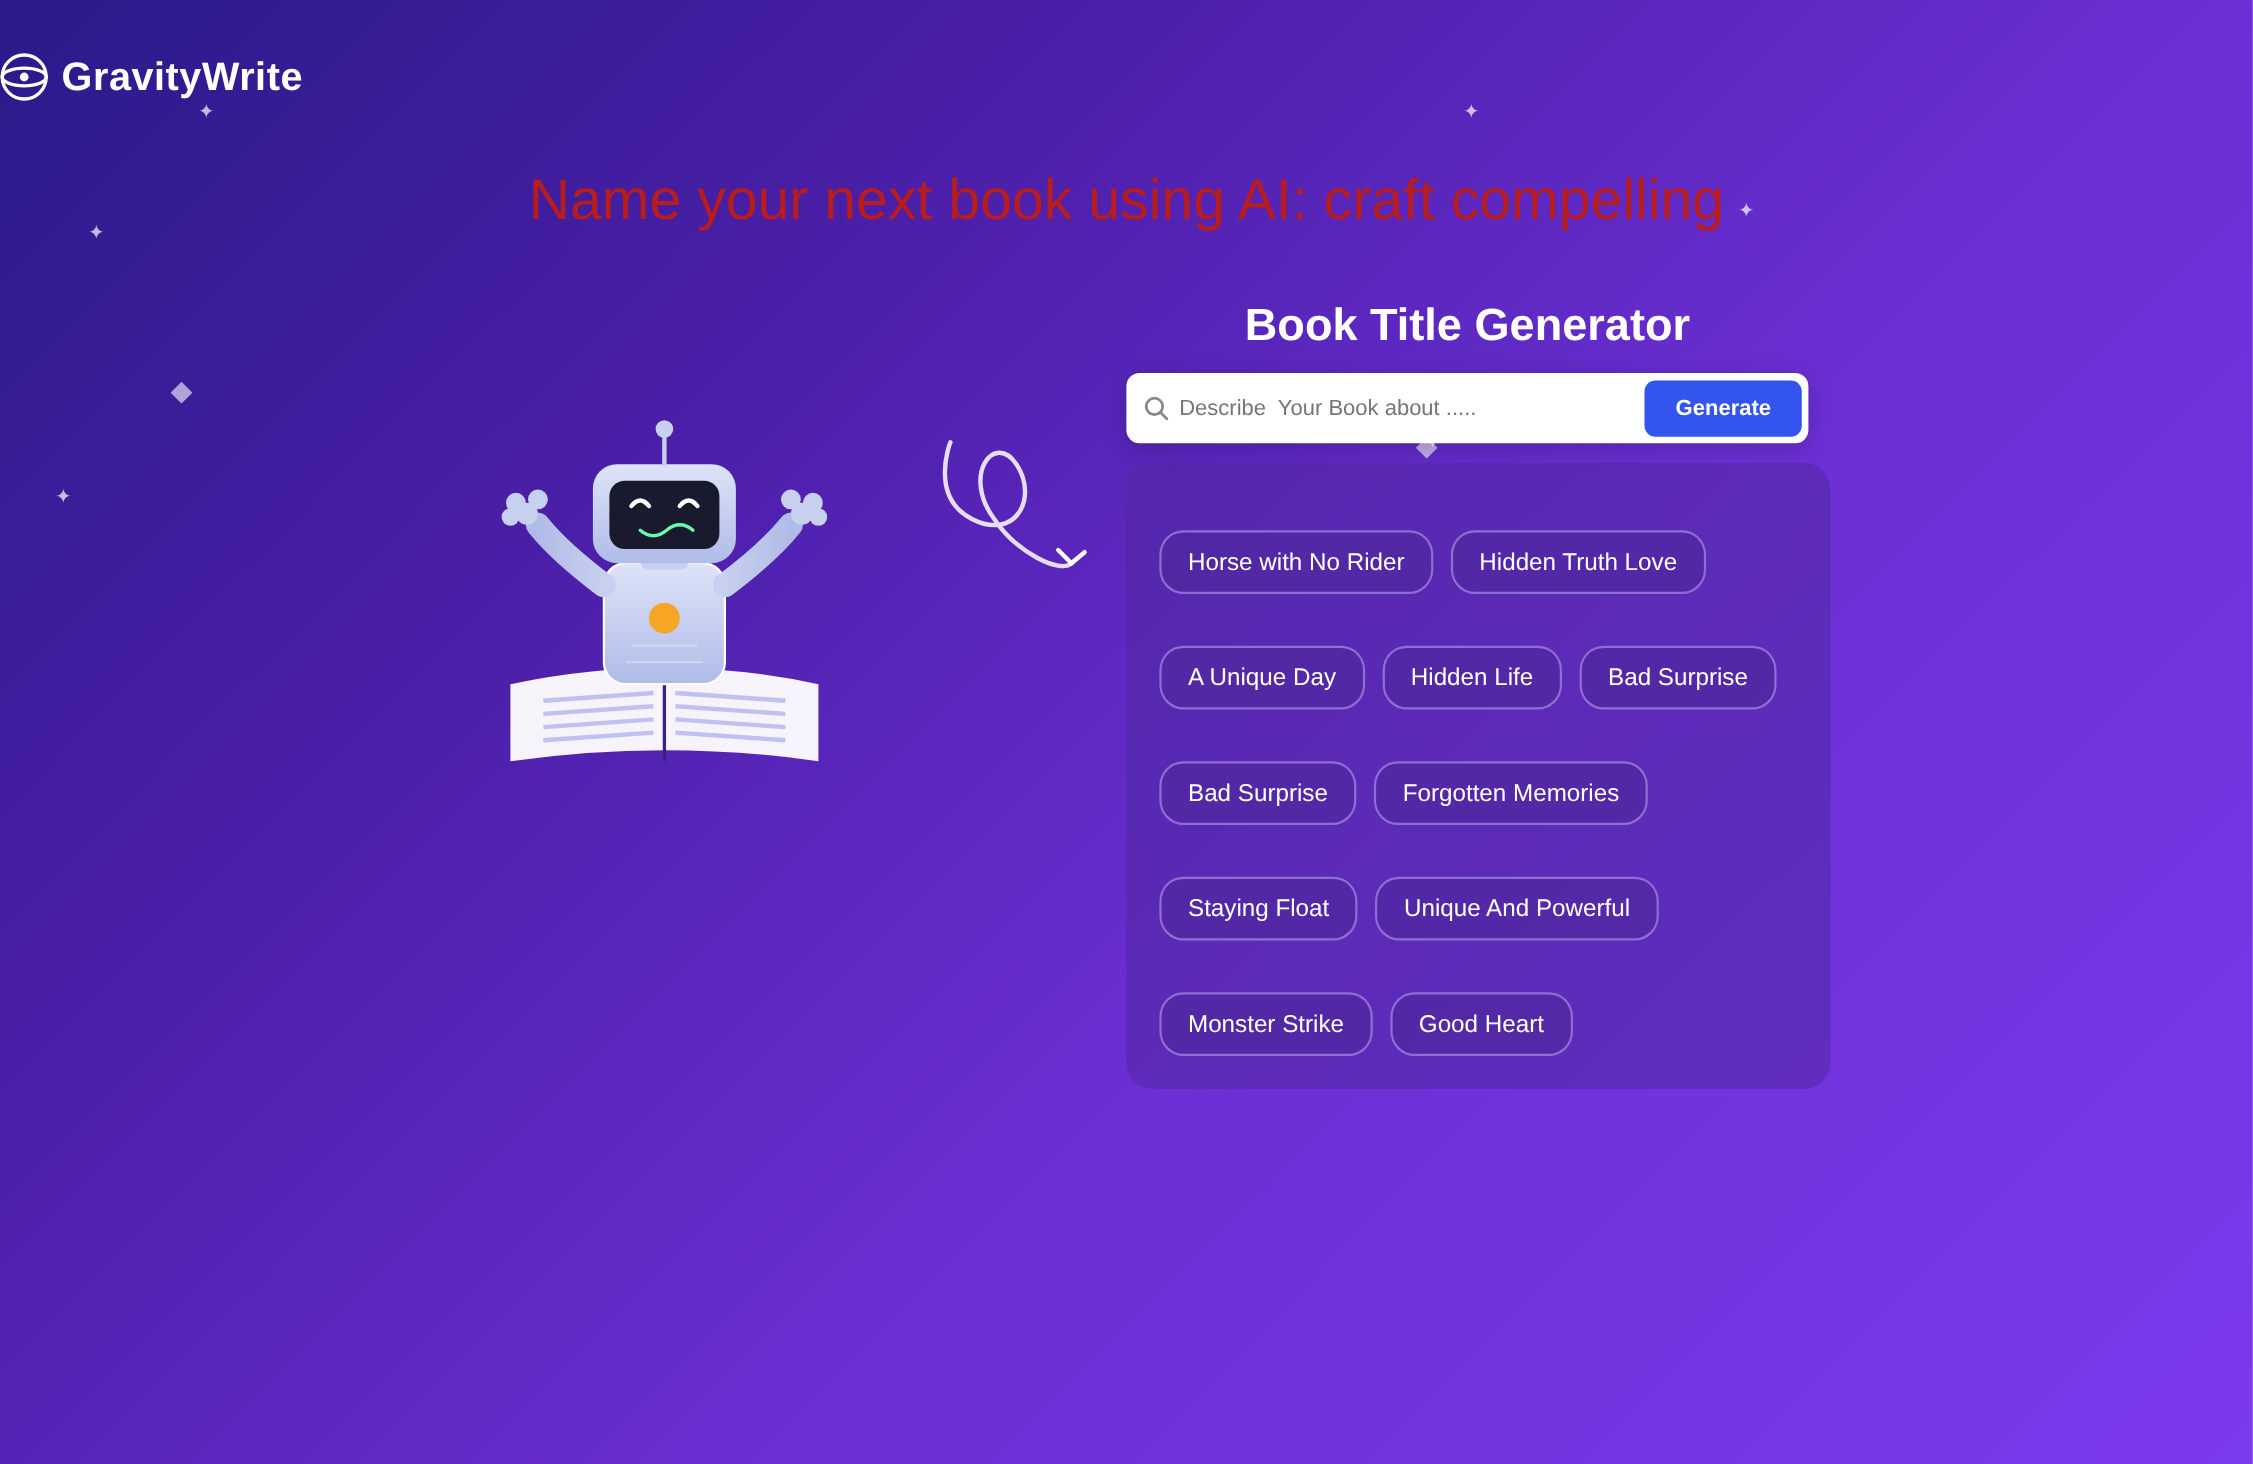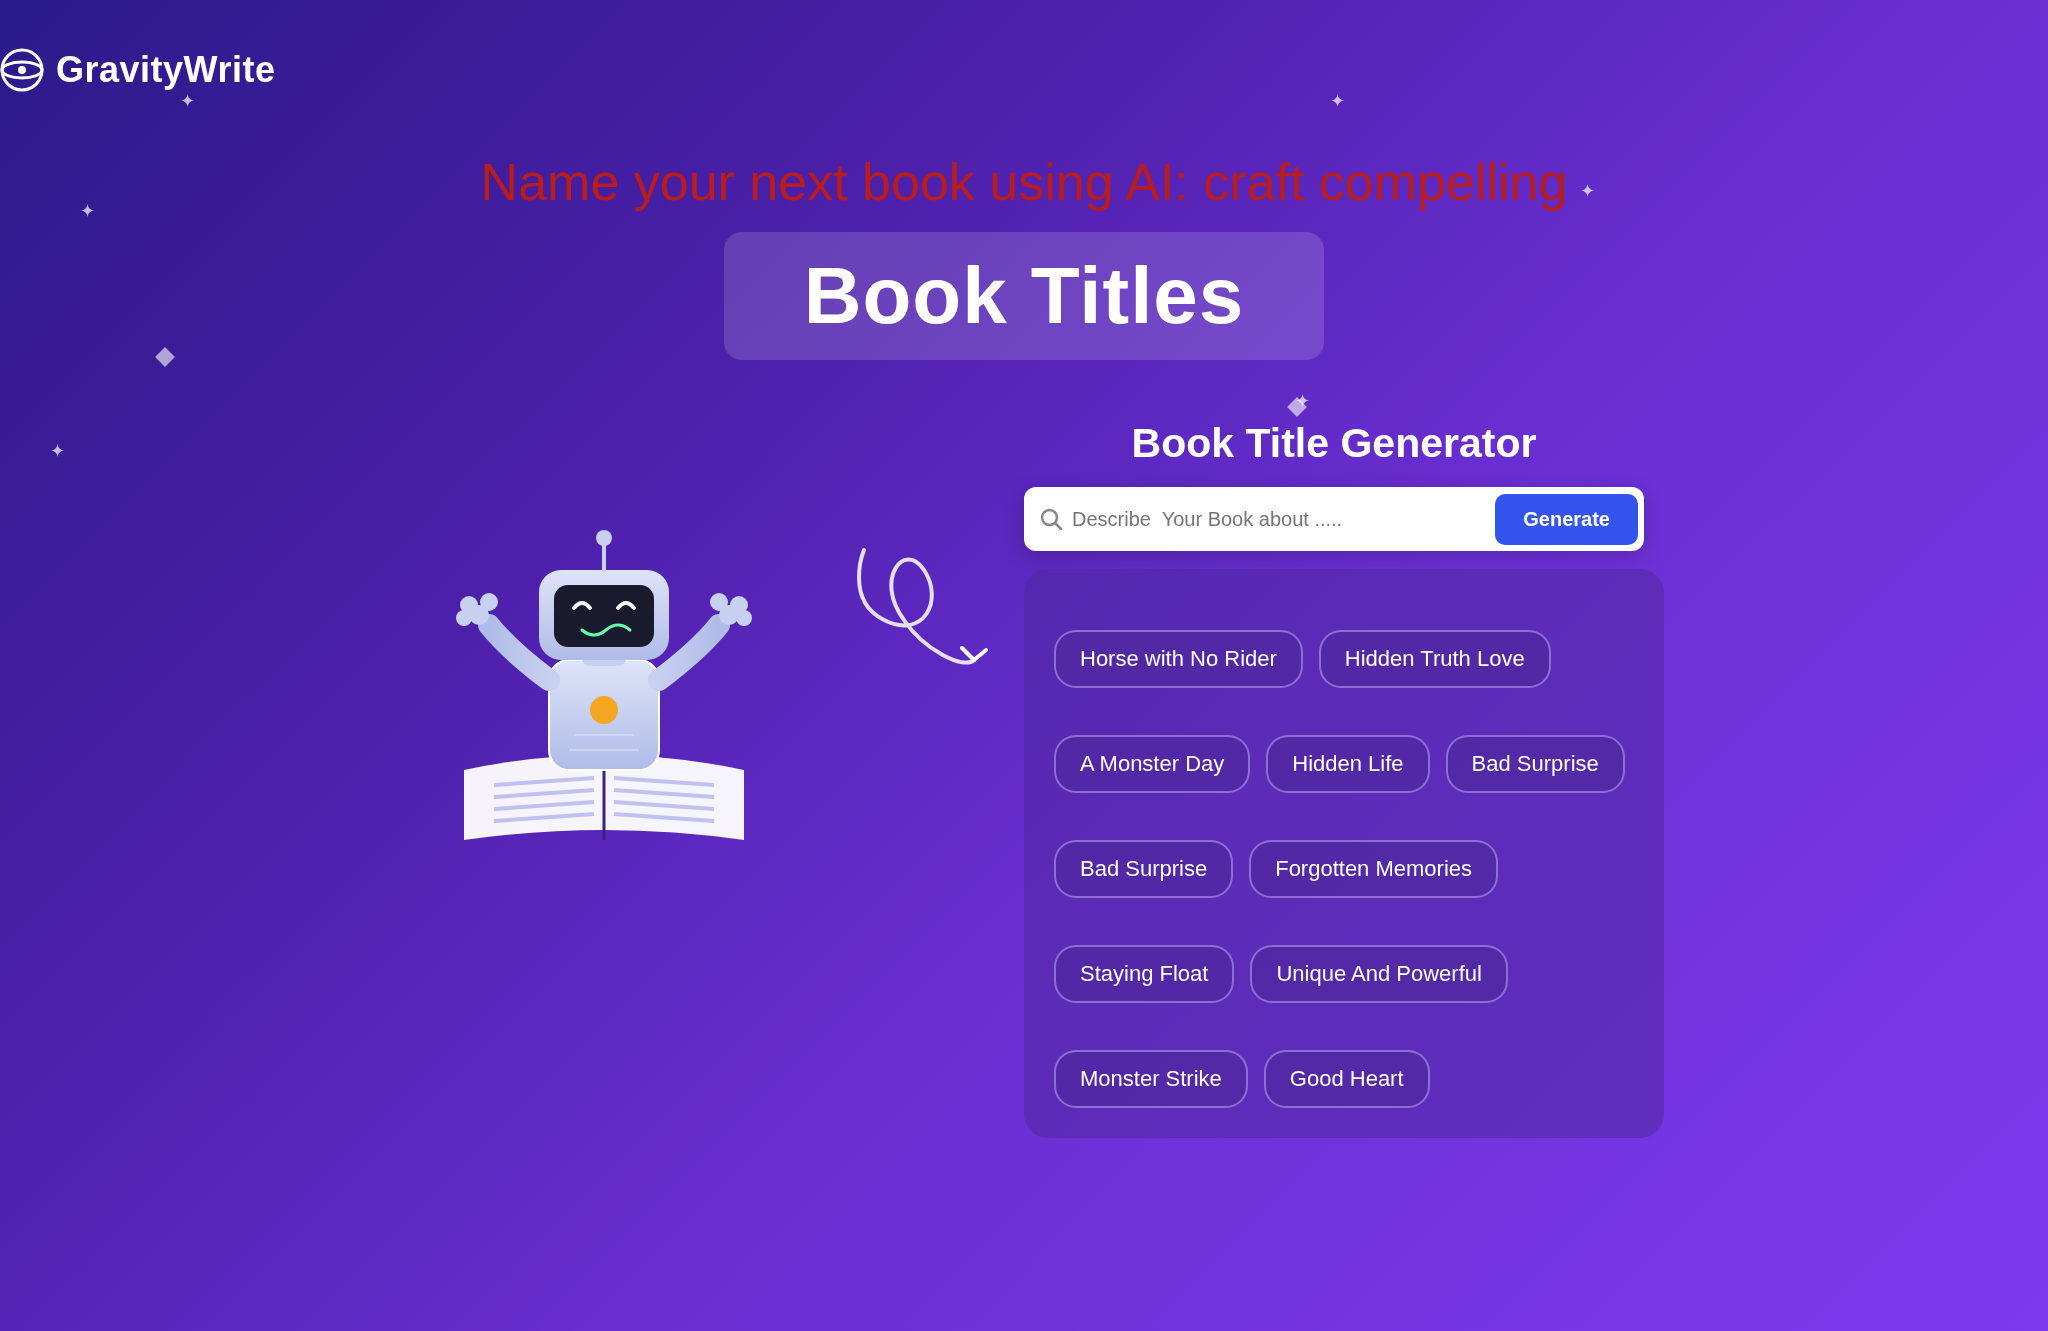--- a/index.html
+++ b/index.html
@@ -212,23 +212,20 @@
   <svg class="logo-icon" viewBox="0 0 44 44" fill="none" xmlns="http://www.w3.org/2000/svg">
     <circle cx="22" cy="22" r="20" stroke="white" stroke-width="3" fill="none"></circle>
     <ellipse cx="22" cy="22" rx="20" ry="8" stroke="white" stroke-width="3" fill="none"></ellipse>
     <circle cx="22" cy="22" r="4" fill="white"></circle>
   </svg>
   <span class="logo-text">GravityWrite</span>
 </header>
 
 <section class="hero-section">
   <p class="hero-subtitle">Name your next book using AI: craft compelling</p>
-  <div class="hero-highlight-box">
-    <span class="hero-highlight-text">Book Titles</span>
-  </div>
 </section>
 
 <div class="main-content">
 
   <div class="robot-container">
     <svg class="robot-svg" viewBox="0 0 340 420" fill="none" xmlns="http://www.w3.org/2000/svg">
 
       <path d="M30 330 Q170 300 310 330 L310 400 Q170 380 30 400 Z" fill="#ffffff" opacity="0.95"></path>
       <path d="M170 300 L170 400" stroke="#3a2080" stroke-width="3"></path>
 
@@ -318,21 +315,21 @@
           <line x1="15.5" y1="15.5" x2="21" y2="21" stroke="#888" stroke-width="2.5" stroke-linecap="round"></line>
         </svg>
       </div>
       <input class="search-input" type="text" placeholder="Describe  Your Book about ....." style="">
       <button class="generate-btn">Generate</button>
     </div>
 
     <div class="results-panel">
       <div class="tag">Horse with No Rider</div>
       <div class="tag">Hidden Truth Love</div>
-      <div class="tag">A Monster Day</div>
+      <div class="tag">A Unique Day</div>
       <div class="tag">Hidden Life</div>
       <div class="tag">Bad Surprise</div>
       <div class="tag">Bad Surprise</div>
       <div class="tag">Forgotten Memories</div>
       <div class="tag">Staying Float</div>
       <div class="tag">Unique And Powerful</div>
       <div class="tag">Monster Strike</div>
       <div class="tag">Good Heart</div>
     </div>
   </div>

